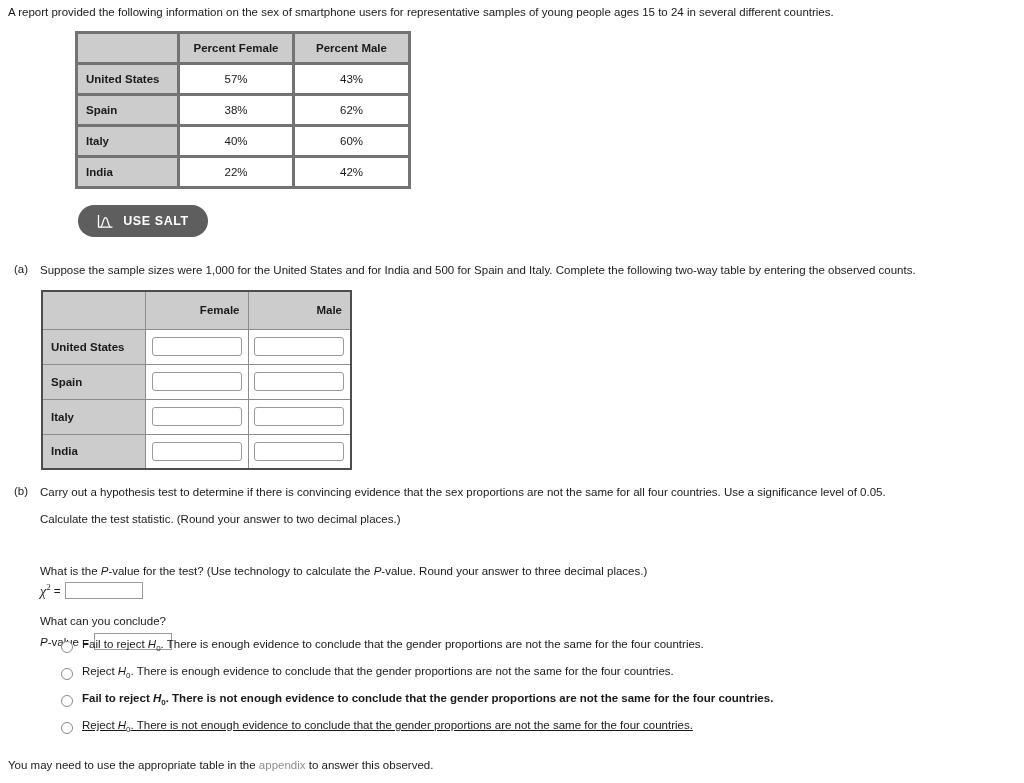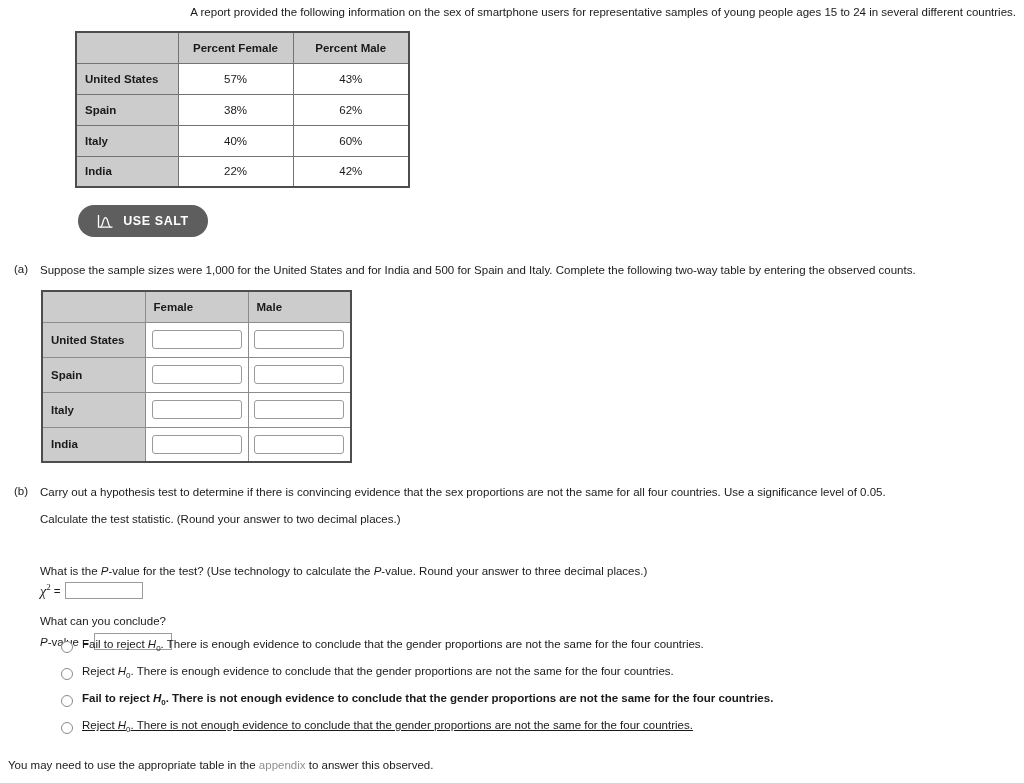--- a/index.html
+++ b/index.html
@@ -20,34 +20,33 @@
   
   .intro {
     position: absolute;
     left: 8px;
     top: 5px;
     width: 1008px;
     font-size: 11.5px;
     line-height: 14px;
     color: #1a1a1a;
     white-space: nowrap;
-    text-align: right;
   }
 
   
   .pct-table {
     position: absolute;
     left: 75px;
     top: 31px;
     border-collapse: collapse;
     border: 2px solid #4d4d4d;
     background: #ffffff;
   }
   .pct-table td, .pct-table th {
-    border: 1px solid #737373;
+    border: 3px solid #737373;
     height: 31px;
     box-sizing: border-box;
     font-size: 11.5px;
     font-weight: bold;
     padding: 0 8px;
   }
   .pct-table .corner {
     background: #cccccc;
     width: 102px;
   }
@@ -122,23 +121,23 @@
     font-weight: bold;
     padding: 0 8px;
   }
   .count-table .corner {
     background: #cccccc;
     width: 103px;
     height: 27px;
   }
   .count-table .colhead {
     background: #cccccc;
-    text-align: left;
+    text-align: right;
     width: 103px;
-    height: 31px;
+    height: 38px;
     white-space: nowrap;
   }
   .count-table .rowhead {
     background: #cccccc;
     text-align: left;
     white-space: nowrap;
   }
   .count-table .cell {
     background: #ffffff;
     text-align: center;

